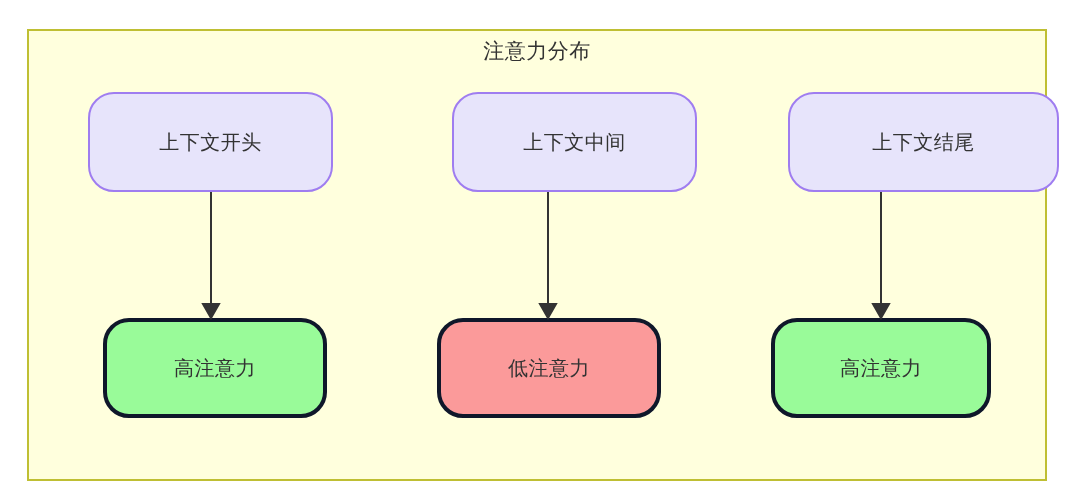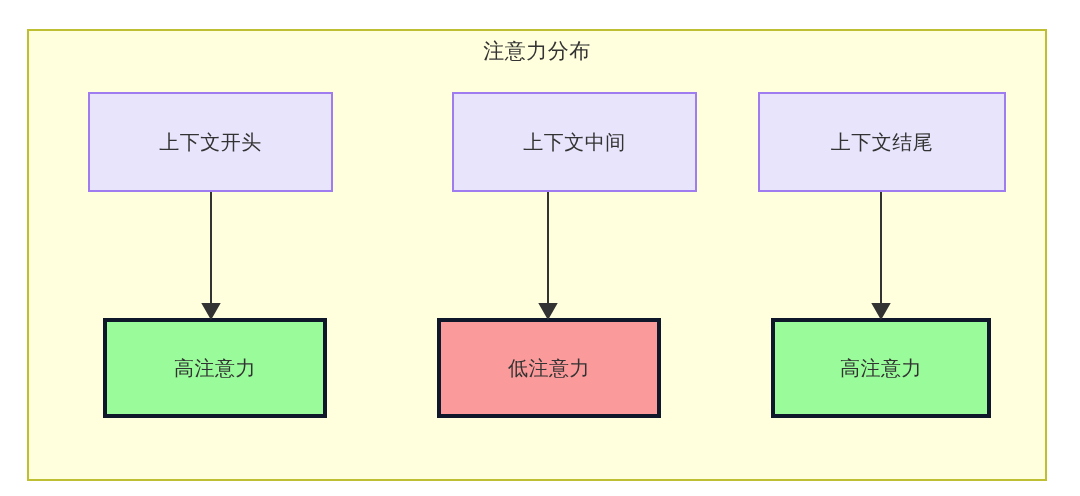--- a/index.html
+++ b/index.html
@@ -49,20 +49,21 @@
   
   .node {
     position: absolute;
     box-sizing: border-box;
     display: flex;
     align-items: center;
     justify-content: center;
     font-size: 20px;
     color: #333333;
     letter-spacing: 0.5px;
+    border-radius: 26px;
   }
 
   .node.context {
     background: #e7e4fb;
     border: 2px solid #9f7df0;
     height: 100px;
   }
 
   .node.attention {
     background: #99fb99;
@@ -71,21 +72,21 @@
   }
 
   .node.attention.low {
     background: #fb9a9a;
     justify-content: center;
   }
 
   
   .col1.context { left: 88px;  top: 92px;  width: 245px; }
   .col2.context { left: 452px; top: 92px;  width: 245px; }
-  .col3.context { left: 758px; top: 92px;  width: 248px; }
+  .col3.context { left: 788px; top: 92px;  width: 271px; }
 
   .col1.attention { left: 103px; top: 318px; width: 224px; }
   .col2.attention { left: 437px; top: 318px; width: 224px; }
   .col3.attention { left: 771px; top: 318px; width: 220px; }
 
   
   .edges {
     position: absolute;
     left: 0;
     top: 0;

